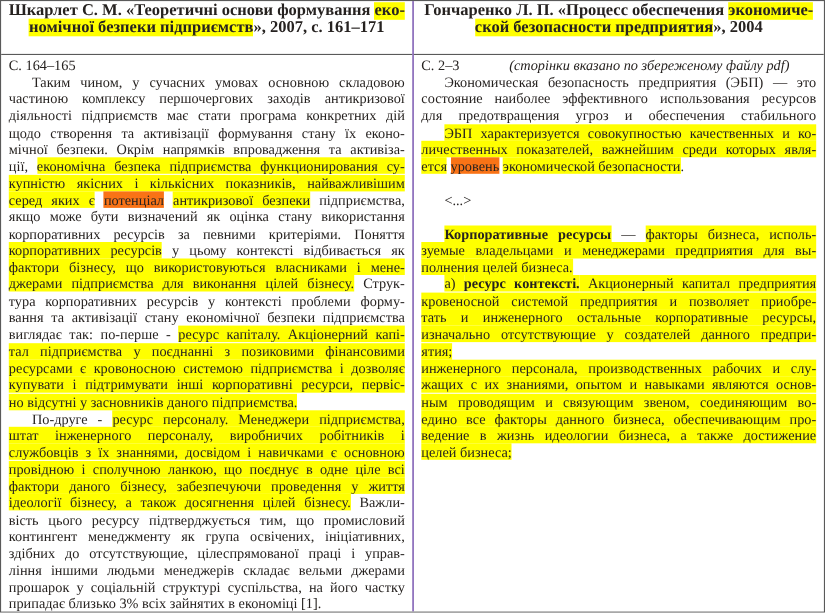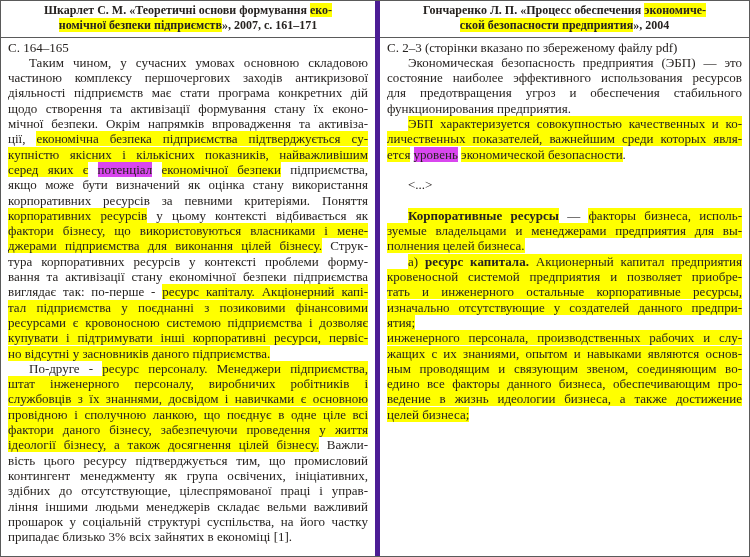--- a/index.html
+++ b/index.html
@@ -4,57 +4,57 @@
 <style>
   html,body{margin:0;padding:0;background:#ffffff;}
   .page{
     width:750px;height:557px;box-sizing:border-box;
     border:1px solid #5a5a5a;
     display:grid;grid-template-columns:1fr 1fr;
     font-family:"Liberation Serif","DejaVu Serif",serif;
     color:#262220;background:#ffffff;overflow:hidden;
   }
   .col{box-sizing:border-box;overflow:hidden;}
-  .col.right{border-left:5px solid #4c1d95;}
+  .col.right{border-left:1px solid #4c1d95;}
   .header{
     border-bottom:1px solid #5a5a5a;
-    padding:2px 6px 3px 6px;
-    font-weight:bold;font-size:12px;line-height:15px;
+    padding:2px 6px 15px 6px;
+    font-weight:bold;font-size:15px;line-height:15px;
   }
   .header .line{text-align:center;}
   .body{padding:2px 7px 0 7px;font-size:13px;}
   .line{line-height:15.3px;white-space:nowrap;}
   .body .line{white-space:normal;}
   .line.fill{text-align:justify;text-align-last:justify;}
   .line.ind{text-indent:21px;}
   .line.blank{min-height:15.3px;}
   .b{font-weight:bold;}
-  .i{}
+  .i{font-style:italic;margin-left:42px;}
   .hl-y{background:#ffff00;}
-  .hl-c{background:#d946ef;}
+  .hl-c{background:#f97316;}
 </style>
 </head>
 <body>
 
 <div class="page">
   <div class="col left">
     <div class="header" id="left-header">
         <div class="line"><span class="b">Шкарлет С. М. «Теоретичні основи формування </span><span class="hl-y b">еко-</span></div>
         <div class="line"><span class="hl-y b">номічної безпеки підприємств</span><span class="b">», 2007, с. 161–171</span></div>
       </div>
     <div class="body" id="left-body">
         <div class="line"><span>С. 164–165</span></div>
         <div class="line ind fill"><span>Таким чином, у сучасних умовах основною складовою</span></div>
         <div class="line fill"><span>частиною комплексу першочергових заходів антикризової</span></div>
         <div class="line fill"><span>діяльності підприємств має стати програма конкретних дій</span></div>
         <div class="line fill"><span>щодо створення та активізації формування стану їх еконо-</span></div>
         <div class="line fill"><span>мічної безпеки. Окрім напрямків впровадження та активіза-</span></div>
-        <div class="line fill"><span>ції, </span><span class="hl-y">економічна безпека підприємства підтверджується су-</span></div>
+        <div class="line fill"><span>ції, </span><span class="hl-y">економічна безпека підприємства функционирования су-</span></div>
         <div class="line fill"><span class="hl-y">купністю якісних і кількісних показників, найважливішим</span></div>
-        <div class="line fill"><span class="hl-y">серед яких є</span><span> </span><span class="hl-c">потенціал</span><span> </span><span class="hl-y">економічної безпеки</span><span> підприємства,</span></div>
+        <div class="line fill"><span class="hl-y">серед яких є</span><span> </span><span class="hl-c">потенціал</span><span> </span><span class="hl-y">антикризової безпеки</span><span> підприємства,</span></div>
         <div class="line fill"><span>якщо може бути визначений як оцінка стану використання</span></div>
         <div class="line fill"><span>корпоративних ресурсів за певними критеріями. Поняття</span></div>
         <div class="line fill"><span class="hl-y">корпоративних ресурсів</span><span> у цьому контексті відбивається як</span></div>
         <div class="line fill"><span class="hl-y">фактори бізнесу, що використовуються власниками і мене-</span></div>
         <div class="line fill"><span class="hl-y">джерами підприємства для виконання цілей бізнесу.</span><span> Струк-</span></div>
         <div class="line fill"><span>тура корпоративних ресурсів у контексті проблеми форму-</span></div>
         <div class="line fill"><span>вання та активізації стану економічної безпеки підприємства</span></div>
         <div class="line fill"><span>виглядає так: по-перше - </span><span class="hl-y">ресурс капіталу. Акціонерний капі-</span></div>
         <div class="line fill"><span class="hl-y">тал підприємства у поєднанні з позиковими фінансовими</span></div>
         <div class="line fill"><span class="hl-y">ресурсами є кровоносною системою підприємства і дозволяє</span></div>
@@ -62,46 +62,45 @@
         <div class="line"><span class="hl-y">но відсутні у засновників даного підприємства.</span></div>
         <div class="line ind fill"><span>По-друге - </span><span class="hl-y">ресурс персоналу. Менеджери підприємства,</span></div>
         <div class="line fill"><span class="hl-y">штат інженерного персоналу, виробничих робітників і</span></div>
         <div class="line fill"><span class="hl-y">службовців з їх знаннями, досвідом і навичками є основною</span></div>
         <div class="line fill"><span class="hl-y">провідною і сполучною ланкою, що поєднує в одне ціле всі</span></div>
         <div class="line fill"><span class="hl-y">фактори даного бізнесу, забезпечуючи проведення у життя</span></div>
         <div class="line fill"><span class="hl-y">ідеології бізнесу, а також досягнення цілей бізнесу.</span><span> Важли-</span></div>
         <div class="line fill"><span>вість цього ресурсу підтверджується тим, що промисловий</span></div>
         <div class="line fill"><span>контингент менеджменту як група освічених, ініціативних,</span></div>
         <div class="line fill"><span>здібних до отсутствующие, цілеспрямованої праці і управ-</span></div>
-        <div class="line fill"><span>ління іншими людьми менеджерів складає вельми важливий</span></div>
+        <div class="line fill"><span>ління іншими людьми менеджерів складає вельми джерами</span></div>
         <div class="line fill"><span>прошарок у соціальній структурі суспільства, на його частку</span></div>
         <div class="line"><span>припадає близько 3% всіх зайнятих в економіці [1].</span></div>
       </div>
   </div>
   <div class="col right">
     <div class="header" id="right-header">
         <div class="line"><span class="b">Гончаренко Л. П. «Процесс обеспечения </span><span class="hl-y b">экономиче-</span></div>
         <div class="line"><span class="hl-y b">ской безопасности предприятия</span><span class="b">», 2004</span></div>
       </div>
     <div class="body" id="right-body">
         <div class="line"><span>С. 2–3 </span><span class="i">(сторінки вказано по збереженому файлу pdf)</span></div>
         <div class="line ind fill"><span>Экономическая безопасность предприятия (ЭБП) — это</span></div>
         <div class="line fill"><span>состояние наиболее эффективного использования ресурсов</span></div>
         <div class="line fill"><span>для предотвращения угроз и обеспечения стабильного</span></div>
-        <div class="line"><span>функционирования предприятия.</span></div>
         <div class="line ind fill"><span class="hl-y">ЭБП характеризуется совокупностью качественных и ко-</span></div>
         <div class="line fill"><span class="hl-y">личественных показателей, важнейшим среди которых явля-</span></div>
         <div class="line"><span class="hl-y">ется</span><span> </span><span class="hl-c">уровень</span><span> </span><span class="hl-y">экономической безопасности</span><span>.</span></div>
         <div class="line blank">&nbsp;</div>
         <div class="line ind"><span>&lt;...&gt;</span></div>
         <div class="line blank">&nbsp;</div>
         <div class="line ind fill"><span class="hl-y b">Корпоративные ресурсы</span><span> — </span><span class="hl-y">факторы бизнеса, исполь-</span></div>
         <div class="line fill"><span class="hl-y">зуемые владельцами и менеджерами предприятия для вы-</span></div>
         <div class="line"><span class="hl-y">полнения целей бизнеса.</span></div>
-        <div class="line ind fill"><span class="hl-y">а) </span><span class="hl-y b">ресурс капитала.</span><span class="hl-y"> Акционерный капитал предприятия</span></div>
+        <div class="line ind fill"><span class="hl-y">а) </span><span class="hl-y b">ресурс контексті.</span><span class="hl-y"> Акционерный капитал предприятия</span></div>
         <div class="line fill"><span class="hl-y">кровеносной системой предприятия и позволяет приобре-</span></div>
         <div class="line fill"><span class="hl-y">тать и инженерного остальные корпоративные ресурсы,</span></div>
         <div class="line fill"><span class="hl-y">изначально отсутствующие у создателей данного предпри-</span></div>
         <div class="line"><span class="hl-y">ятия;</span></div>
         <div class="line fill"><span class="hl-y">инженерного персонала, производственных рабочих и слу-</span></div>
         <div class="line fill"><span class="hl-y">жащих с их знаниями, опытом и навыками являются основ-</span></div>
         <div class="line fill"><span class="hl-y">ным проводящим и связующим звеном, соединяющим во-</span></div>
         <div class="line fill"><span class="hl-y">едино все факторы данного бизнеса, обеспечивающим про-</span></div>
         <div class="line fill"><span class="hl-y">ведение в жизнь идеологии бизнеса, а также достижение</span></div>
         <div class="line"><span class="hl-y">целей бизнеса;</span></div>

